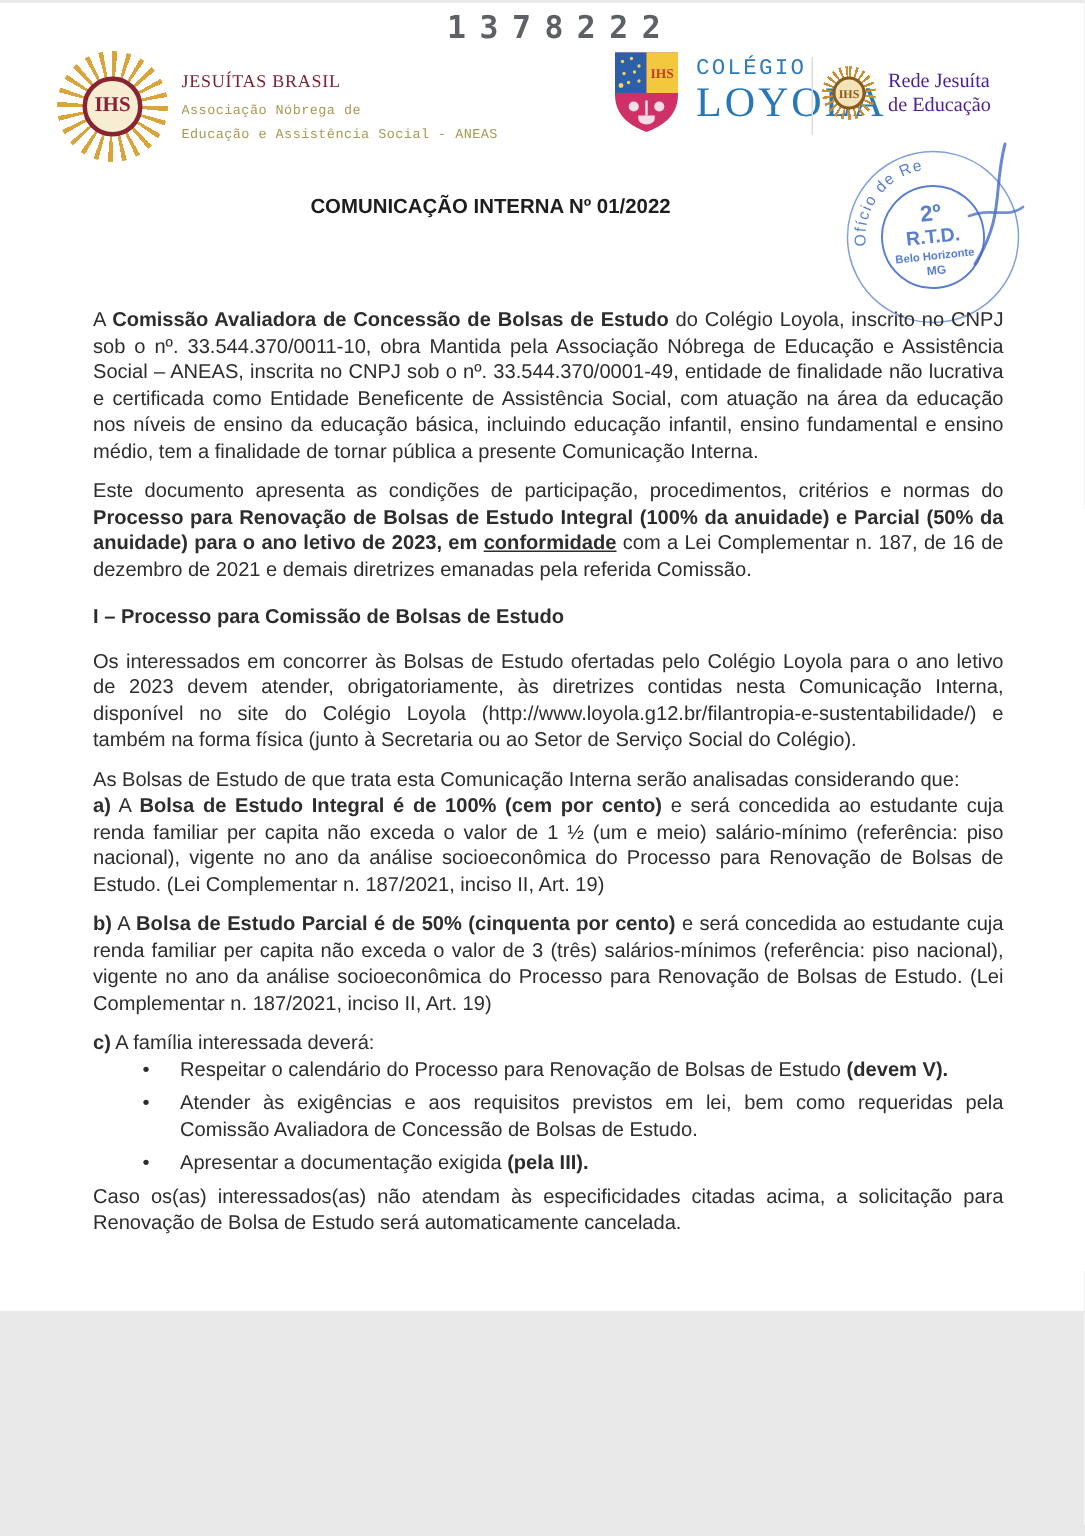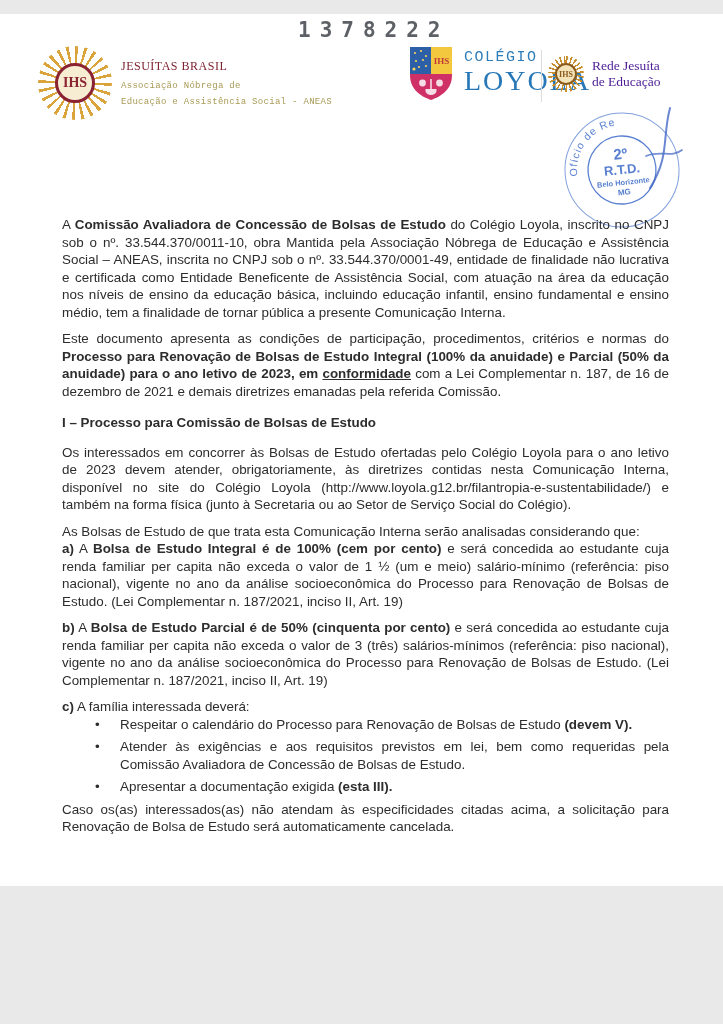--- a/index.html
+++ b/index.html
@@ -1,16 +1,16 @@
 <!DOCTYPE html>
 <html><head>
 <meta charset="utf-8">
 <style>
   html,body{margin:0;padding:0;background:#e9e9e9;}
-  .page{position:relative;width:723px;height:872px;margin:14px auto;background:#fff;
+  .page{position:relative;width:723px;height:872px;margin:2px auto;background:#fff;
         font-family:"Liberation Sans",sans-serif;color:#2d2d2d;overflow:hidden;}
 
   
   .stamp-number{position:absolute;top:4px;left:298px;font-family:"DejaVu Sans Mono",monospace;
         font-size:21px;font-weight:bold;color:#5d6166;letter-spacing:9px;}
 
   
   .logo-jesuitas{position:absolute;left:38px;top:32px;display:flex;}
   .sunburst{width:74px;height:74px;border-radius:50%;position:relative;flex:0 0 auto;
         background:repeating-conic-gradient(#dba43a 0deg 5deg, rgba(255,255,255,0) 5deg 15deg);}
@@ -107,20 +107,21 @@
     <div class="sunburst small">
       <div class="sunburst-core">IHS</div>
     </div>
     <div class="rede-text">
       <div>Rede Jesuíta</div>
       <div>de Educação</div>
     </div>
   </div>
 
   <div class="title-block">
+    <div>COMUNICAÇÃO INTERNA Nº 01/2022</div>
   </div>
 
   <svg class="registry-stamp" width="122" height="122" viewBox="0 0 122 122">
     <defs>
       <path id="ringPath" d="M61 16 a45 45 0 1 1 -0.01 0 z"></path>
     </defs>
     <circle cx="61" cy="61" r="57" fill="none" stroke="#4a75cc" stroke-width="1" opacity="0.75"></circle>
     <circle cx="61" cy="61" r="34" fill="none" stroke="#4a75cc" stroke-width="1.3"></circle>
     <text font-size="10.5" fill="#4a75cc" letter-spacing="1" font-family="Liberation Sans, sans-serif">
       <textPath href="#ringPath" startOffset="210">Ofício de Registro de Títulos e Documentos ·</textPath>
@@ -148,21 +149,21 @@
       <div class="bullet-item">
         <span class="dot">•</span>
         <span class="btext"><span>Respeitar o calendário do Processo para Renovação de Bolsas de Estudo </span><span class="b">(devem V).</span></span>
       </div>
       <div class="bullet-item">
         <span class="dot">•</span>
         <span class="btext"><span>Atender às exigências e aos requisitos previstos em lei, bem como requeridas pela Comissão Avaliadora de Concessão de Bolsas de Estudo.</span></span>
       </div>
       <div class="bullet-item">
         <span class="dot">•</span>
-        <span class="btext"><span>Apresentar a documentação exigida </span><span class="b">(esta III).</span></span>
+        <span class="btext"><span>Apresentar a documentação exigida </span><span class="b">(pela III).</span></span>
       </div>
       <div class="para tight-top"><span>Caso os(as) interessados(as) não atendam às especificidades citadas acima, a solicitação para Renovação de Bolsa de Estudo será automaticamente cancelada.</span></div>
     </div>
 
   <svg class="ink" style="left:650px;top:872px;" width="55" height="68">
     <path d="M40 4 C26 26 18 42 12 56" fill="none" stroke="#7688d2" stroke-width="1.8" stroke-linecap="round" opacity="0.85"></path>
     <path d="M10 40 C17 33 26 39 18 49 C11 57 5 49 11 43" fill="none" stroke="#7688d2" stroke-width="1.8" stroke-linecap="round" opacity="0.85"></path>
   </svg>
 
   <svg class="ink" style="left:545px;top:958px;" width="82" height="52">

